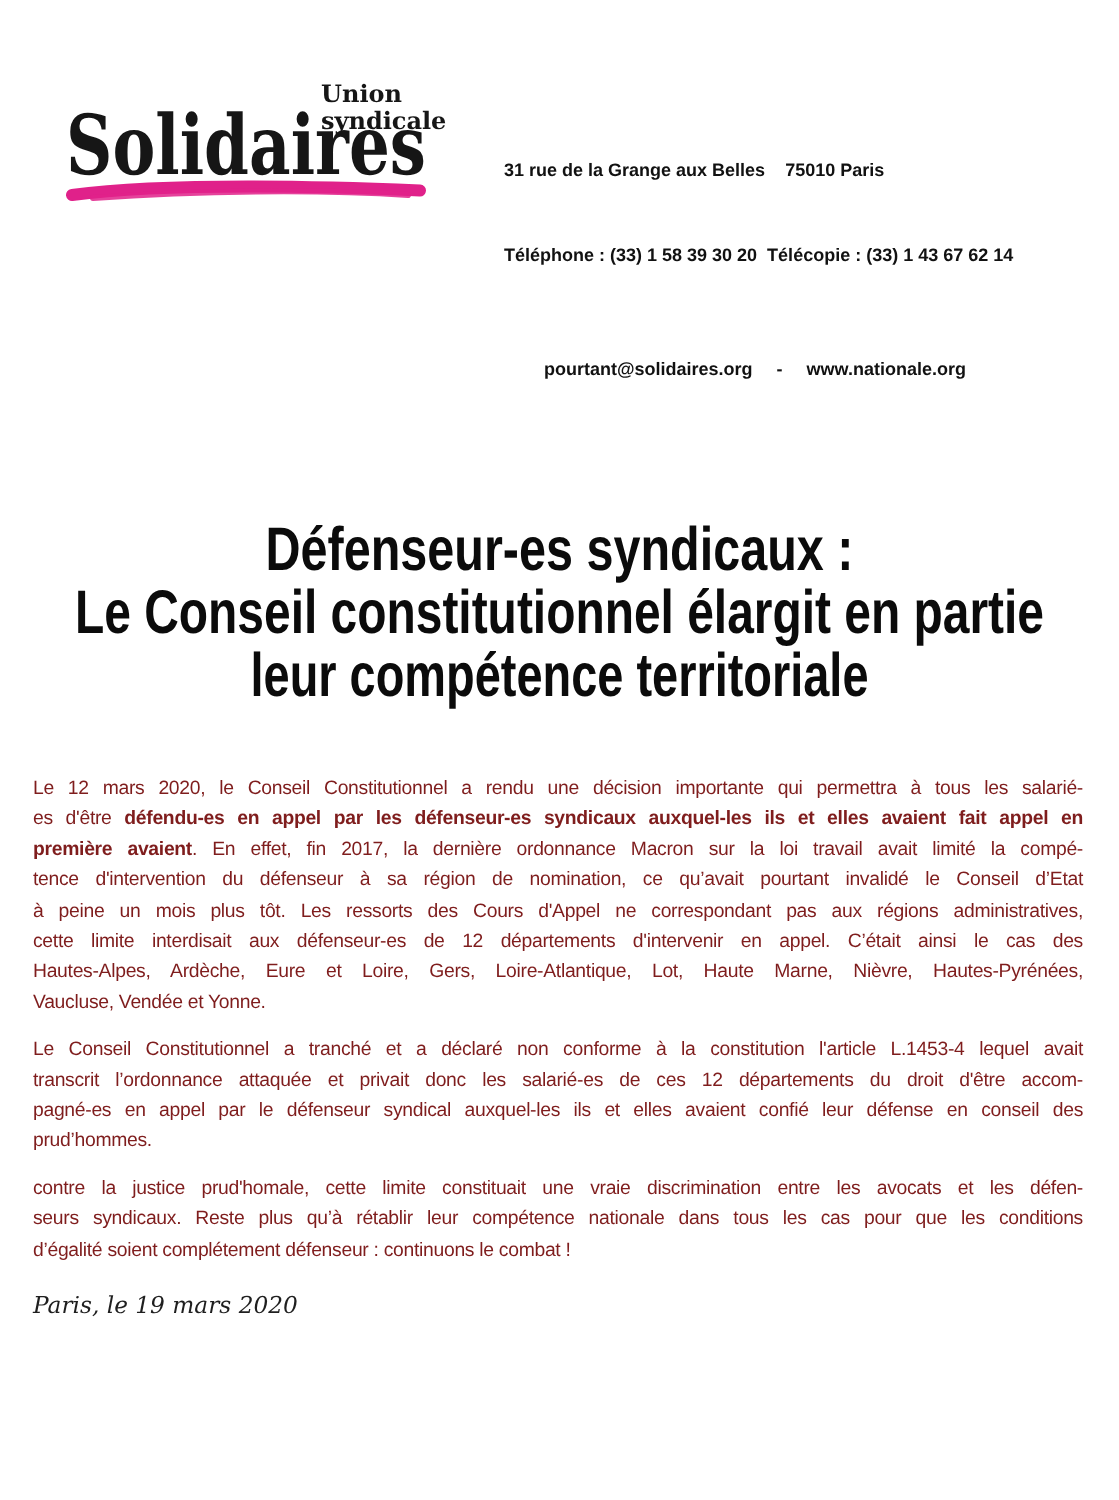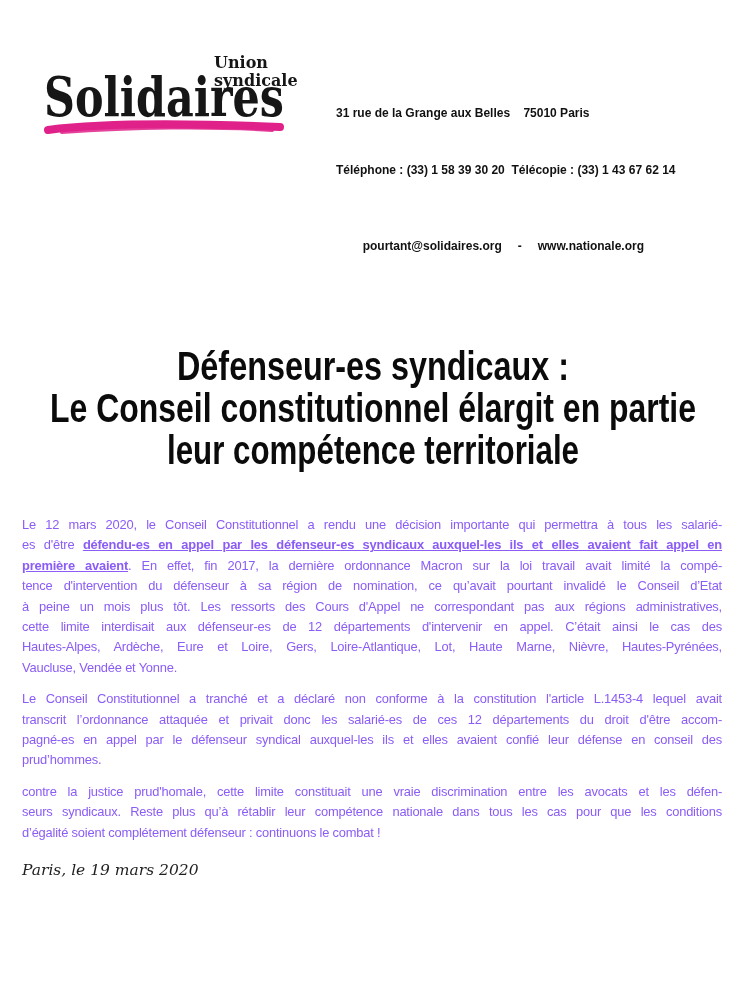--- a/index.html
+++ b/index.html
@@ -16,29 +16,29 @@
     text-align:left; font-weight:bold; font-size:12px; line-height:19px;
     white-space:pre; color:#111;
   }
   .contact .line3 span{display:inline-block;}
   .contact .dash{margin:0 16px;}
   
   .title-svg{display:block; margin-top:34px;}
   
   .body-text{
     width:700px; margin:34px 0 0 22px;
-    font-size:12.9px; line-height:20.4px; letter-spacing:-0.2px; color:#8b5cf6;
+    font-size:12.9px; line-height:20.4px; letter-spacing:-0.2px; color:#7f1d1d;
   }
   .para{margin:0 0 11px 0;}
   .tline{
     text-align:justify; text-align-last:justify;
     white-space:nowrap;
   }
   .tline.last{text-align-last:left;}
-  .tline b{font-weight:bold;text-decoration:underline;}
+  .tline b{font-weight:bold;}
   .dateline{
     width:700px; margin:18px 0 0 22px; padding-right:8px; box-sizing:border-box;
     text-align:left; font-family:"DejaVu Serif", serif; font-style:italic;
     font-size:15.5px; color:#1f1f1f;
   }
 </style>
 </head>
 <body>
 
 <div class="page">

